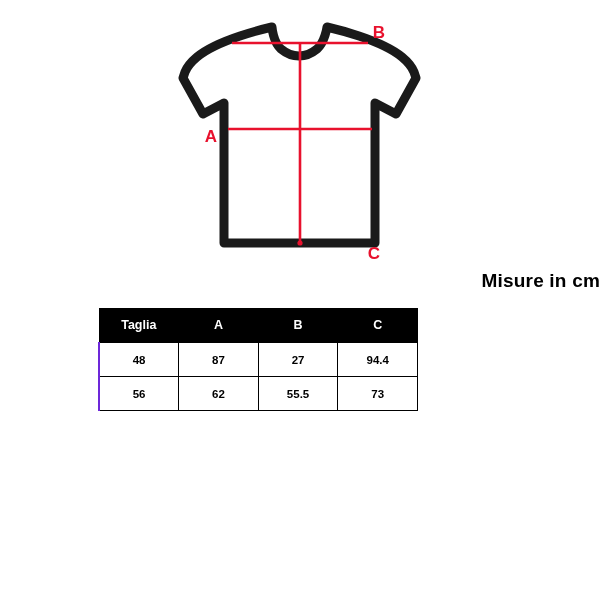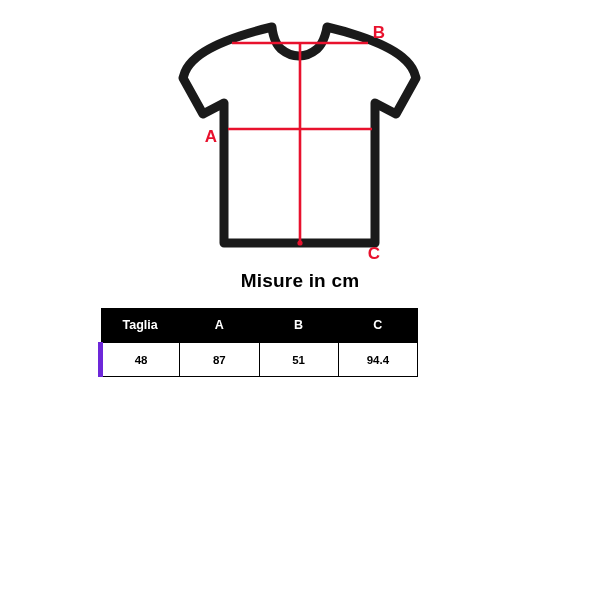--- a/index.html
+++ b/index.html
@@ -25,21 +25,21 @@
     left: 0;
     top: 0;
     width: 600px;
     height: 265px;
   }
   #caption {
     position: absolute;
     left: 0;
     top: 270px;
     width: 600px;
-    text-align: center;
+    text-align: right;
     font-size: 19px;
     font-weight: bold;
     letter-spacing: 0.2px;
   }
   #table-wrap {
     position: absolute;
     left: 98px;
     top: 308px;
     width: 404px;
   }
@@ -60,21 +60,21 @@
   table.size-table td {
     background: #ffffff;
     color: #000000;
     font-size: 11.5px;
     font-weight: bold;
     height: 31px;
     text-align: center;
     border: 1px solid #000000;
   }
   table.size-table tr.body-row td:first-child {
-    border-left: 5px solid #6d28d9;
+    border-left: 2px solid #6d28d9;
   }
 </style>
 </head>
 <body>
 
 <div id="page">
 
   <div id="diagram">
     <svg width="600" height="265" viewBox="0 0 600 265" xmlns="http://www.w3.org/2000/svg">
 
@@ -123,20 +123,26 @@
           <th>Taglia</th>
           <th>A</th>
           <th>B</th>
           <th>C</th>
         </tr>
       </thead>
       <tbody>
         <tr class="body-row">
           <td>48</td>
           <td>87</td>
-          <td>51</td>
+          <td>27</td>
           <td>94.4</td>
+        </tr>
+        <tr class="body-row">
+          <td>56</td>
+          <td>62</td>
+          <td>55.5</td>
+          <td>73</td>
         </tr>
       </tbody>
     </table>
   </div>
 
 </div>
 
 </body></html>

